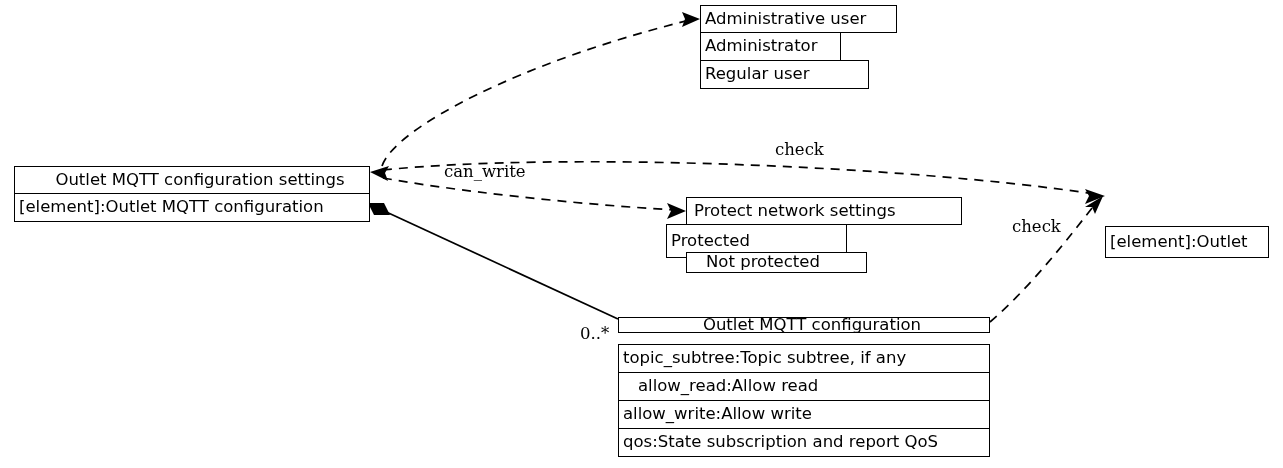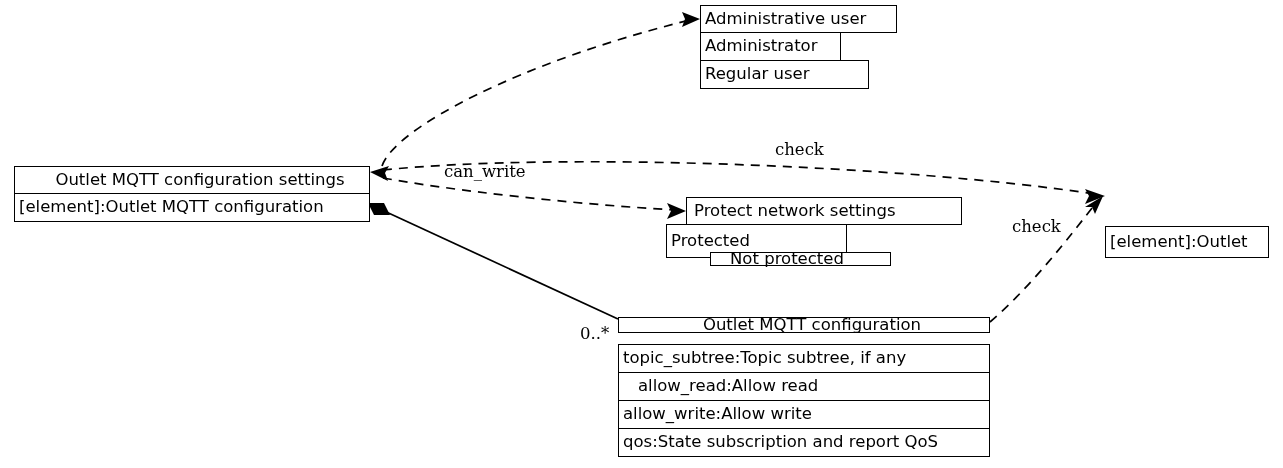--- a/index.html
+++ b/index.html
@@ -72,21 +72,21 @@
 
   <div class="umlbox">
     <div class="cell left" style="left:700px;top:5px;width:197px;height:28px;">Administrative user</div>
     <div class="cell left" style="left:700px;top:32px;width:141px;height:29px;">Administrator</div>
     <div class="cell left" style="left:700px;top:60px;width:169px;height:29px;text-align:center;">Regular user</div>
   </div>
 
   <div class="umlbox">
     <div class="cell left" style="left:686px;top:197px;width:276px;height:28px;padding-left:7px;">Protect network settings</div>
     <div class="cell left" style="left:666px;top:224px;width:181px;height:34px;">Protected</div>
-    <div class="cell left" style="left:710px;top:252px;width:181px;height:14px;padding-left:19px;">Not protected</div>
+    <div class="cell left" style="left:686px;top:252px;width:181px;height:21px;padding-left:19px;">Not protected</div>
   </div>
 
   <div class="umlbox">
     <div class="cell center" style="left:618px;top:317px;width:372px;height:16px;">Outlet MQTT configuration</div>
     <div class="cell left" style="left:618px;top:344px;width:372px;height:29px;">topic_subtree:Topic subtree, if any</div>
     <div class="cell left" style="left:618px;top:372px;width:372px;height:29px;padding-left:19px;">allow_read:Allow read</div>
     <div class="cell left" style="left:618px;top:400px;width:372px;height:29px;">allow_write:Allow write</div>
     <div class="cell left" style="left:618px;top:428px;width:372px;height:29px;">qos:State subscription and report QoS</div>
   </div>
 

